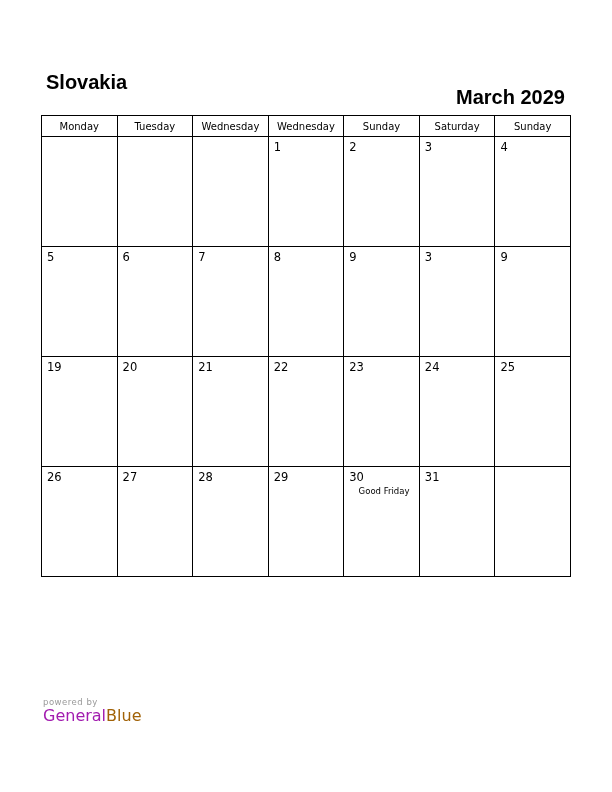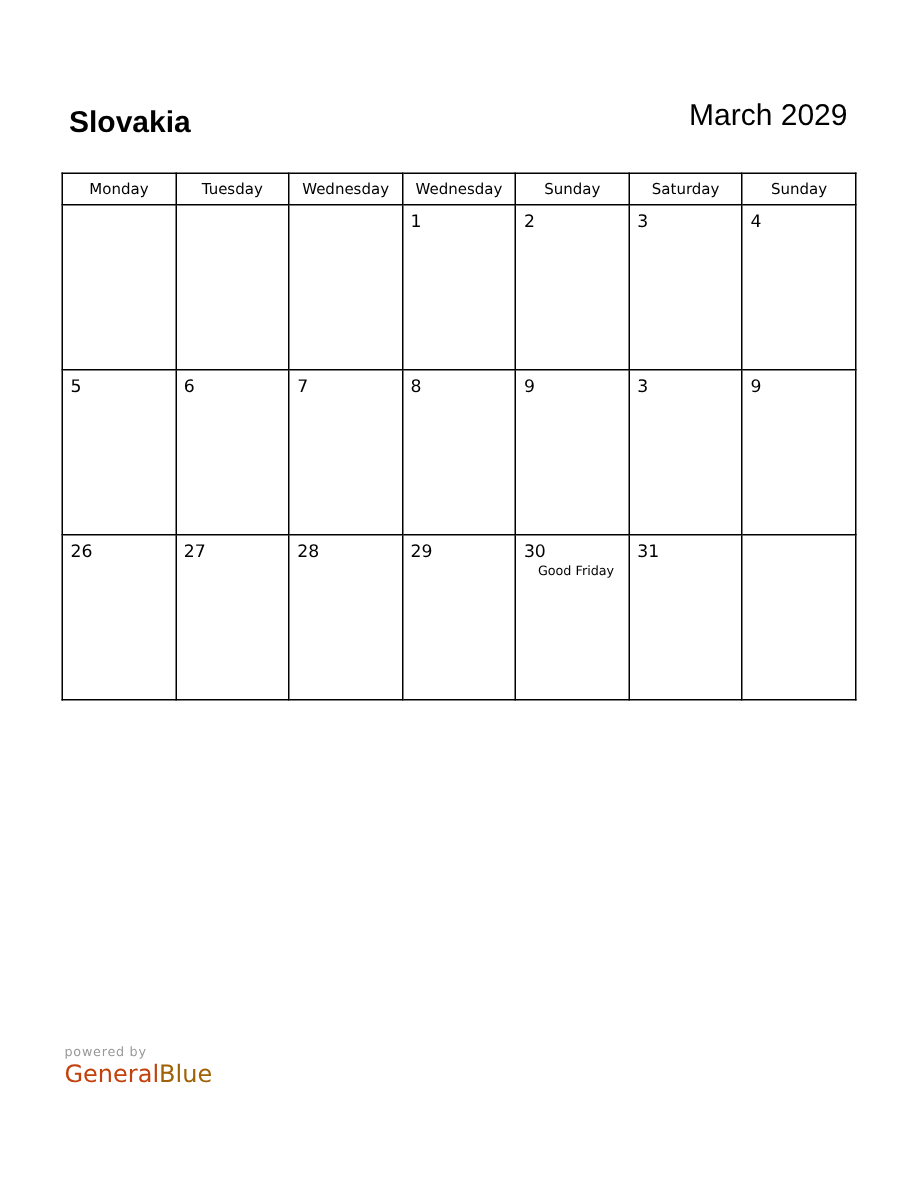--- a/index.html
+++ b/index.html
@@ -1,28 +1,28 @@
 <!DOCTYPE html>
 <html><head>
 <meta charset="utf-8">
 <style>
   html, body { margin:0; padding:0; background:#fff; }
   body { width:612px; height:792px; position:relative; font-family:"DejaVu Sans", sans-serif; color:#000; }
   .title-left { position:absolute; left:46px; top:71px; font-size:20px; font-weight:bold; font-family:"Liberation Sans", sans-serif; }
-  .title-right { position:absolute; right:47px; top:66px; font-size:20px; font-weight:normal; font-family:"Liberation Sans", sans-serif; }
+  .title-right { position:absolute; right:47px; top:86px; font-size:20px; font-weight:bold; font-family:"Liberation Sans", sans-serif; }
   table { position:absolute; left:41px; top:115px; width:530px; border-collapse:collapse; table-layout:fixed; }
   th, td { border:1px solid #000; padding:0; }
   th { height:20px; font-size:10px; font-weight:normal; text-align:center; vertical-align:middle; }
   td { height:109px; vertical-align:top; }
   .day { font-size:11.5px; padding:3px 0 0 5px; display:block; }
   .holiday { font-size:8.5px; padding:2px 0 0 5px; display:block;text-align:center; }
   .footer { position:absolute; left:43px; top:697px; }
   .powered { font-size:8.5px; color:#999; letter-spacing:0.5px; }
   .brand { font-size:16px; margin-top:-1px; }
-  .brand .g { color:#c2410c;margin-top:40px; }
+  .brand .g { color:#a21caf;margin-top:40px; }
   .brand .b { color:#a16207; }
 </style>
 </head>
 <body>
 
 <div class="title-left">Slovakia</div>
 <div class="title-right">March 2029</div>
 
 <table>
   <thead>
@@ -78,20 +78,43 @@
         </td>
         <td>
           <span class="day">3</span>
         </td>
         <td>
           <span class="day">9</span>
         </td>
       </tr>
       <tr>
         <td>
+          <span class="day">19</span>
+        </td>
+        <td>
+          <span class="day">20</span>
+        </td>
+        <td>
+          <span class="day">21</span>
+        </td>
+        <td>
+          <span class="day">22</span>
+        </td>
+        <td>
+          <span class="day">23</span>
+        </td>
+        <td>
+          <span class="day">24</span>
+        </td>
+        <td>
+          <span class="day">25</span>
+        </td>
+      </tr>
+      <tr>
+        <td>
           <span class="day">26</span>
         </td>
         <td>
           <span class="day">27</span>
         </td>
         <td>
           <span class="day">28</span>
         </td>
         <td>
           <span class="day">29</span>

